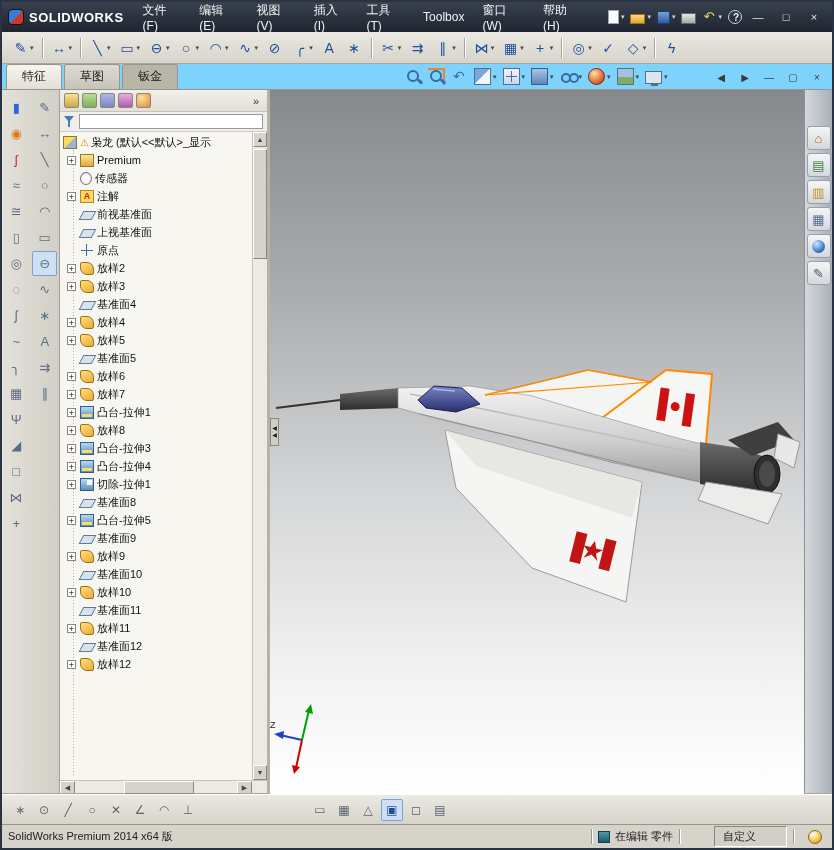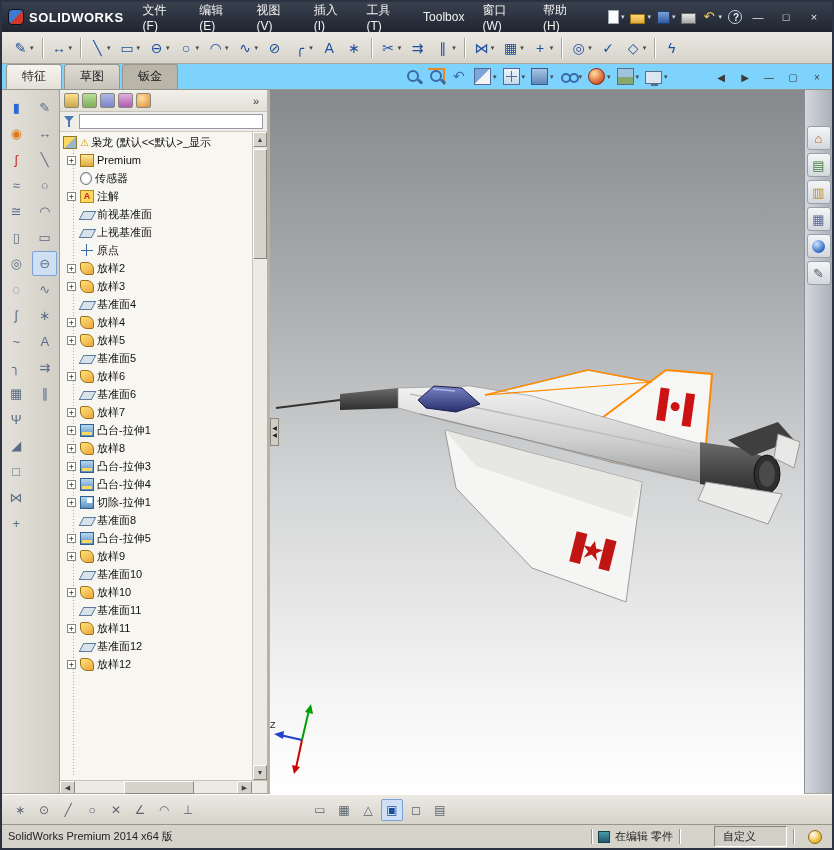--- a/index.html
+++ b/index.html
@@ -516,25 +516,20 @@
               <span class="exp-spacer"></span>
               <span class="ti ti-plane"></span>
               <span class="tlabel">基准面5</span>
             </div>
             <div class="trow">
               <span class="exp">+</span>
               <span class="ti ti-loft"></span>
               <span class="tlabel">放样6</span>
             </div>
             <div class="trow">
-              <span class="exp-spacer"></span>
-              <span class="ti ti-plane"></span>
-              <span class="tlabel">基准面6</span>
-            </div>
-            <div class="trow">
               <span class="exp">+</span>
               <span class="ti ti-loft"></span>
               <span class="tlabel">放样7</span>
             </div>
             <div class="trow">
               <span class="exp">+</span>
               <span class="ti ti-boss"></span>
               <span class="tlabel">凸台-拉伸1</span>
             </div>
             <div class="trow">
@@ -559,20 +554,25 @@
             </div>
             <div class="trow">
               <span class="exp-spacer"></span>
               <span class="ti ti-plane"></span>
               <span class="tlabel">基准面8</span>
             </div>
             <div class="trow">
               <span class="exp">+</span>
               <span class="ti ti-boss"></span>
               <span class="tlabel">凸台-拉伸5</span>
+            </div>
+            <div class="trow">
+              <span class="exp-spacer"></span>
+              <span class="ti ti-plane"></span>
+              <span class="tlabel">基准面9</span>
             </div>
             <div class="trow">
               <span class="exp">+</span>
               <span class="ti ti-loft"></span>
               <span class="tlabel">放样9</span>
             </div>
             <div class="trow">
               <span class="exp-spacer"></span>
               <span class="ti ti-plane"></span>
               <span class="tlabel">基准面10</span>

